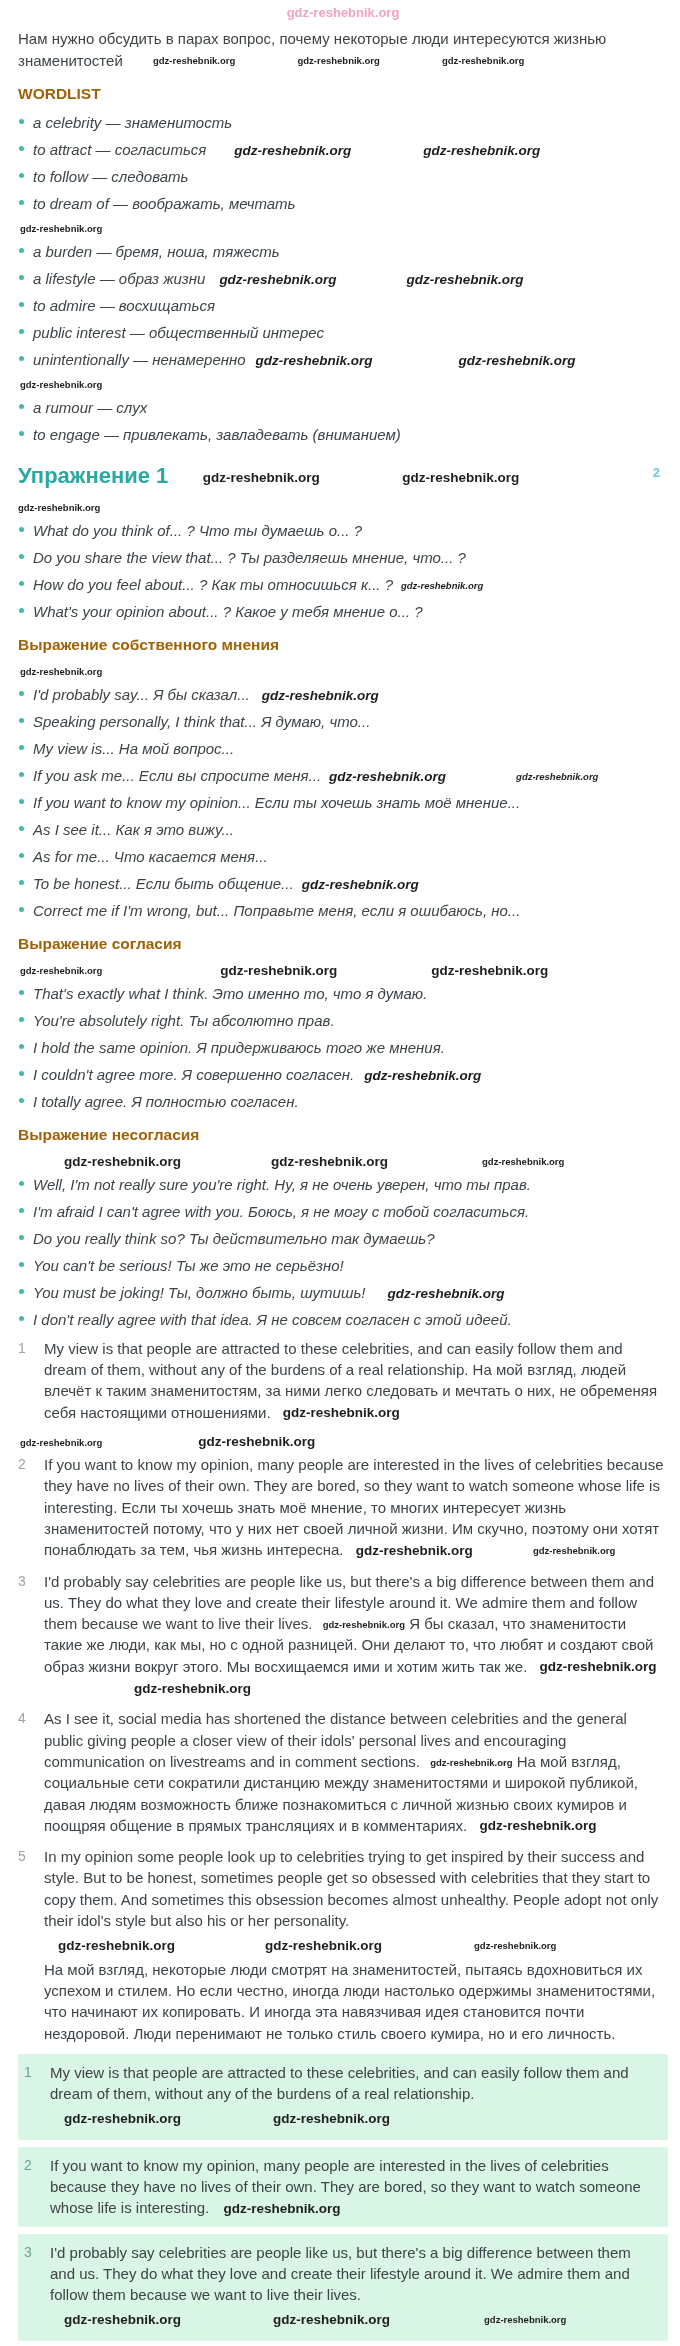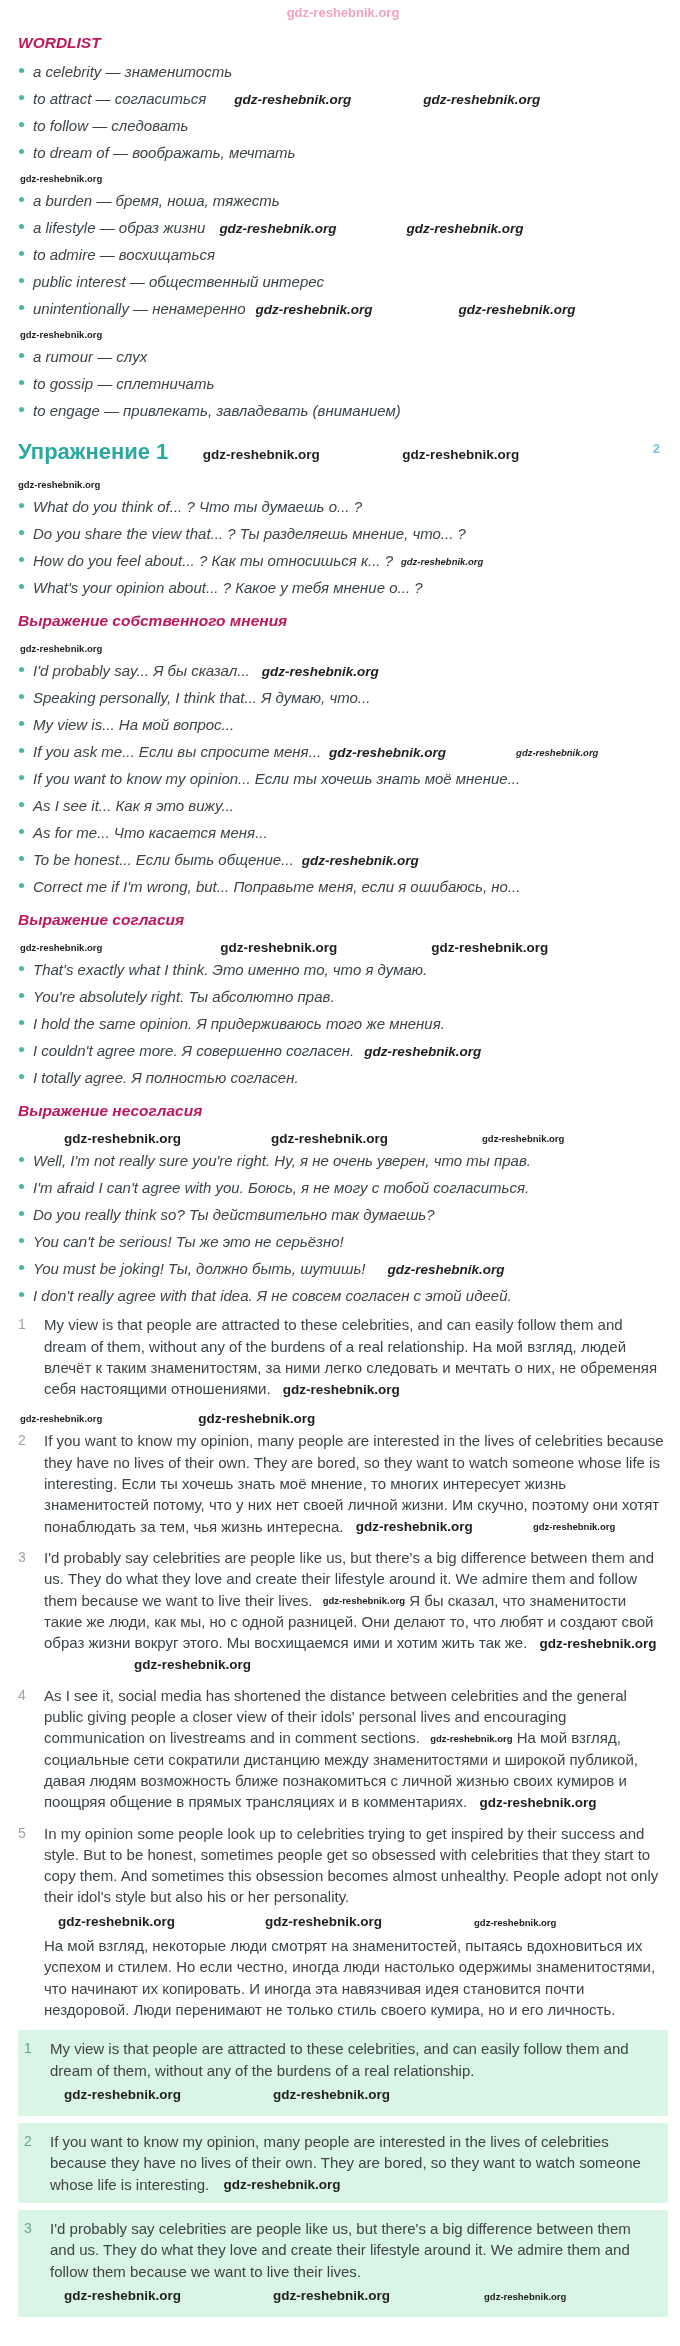--- a/index.html
+++ b/index.html
@@ -7,21 +7,21 @@
   body { font-family:"Liberation Sans","DejaVu Sans",sans-serif; color:#3d4448; }
   .page { width:680px; height:2346px; overflow:hidden; background:#fff; padding:4px 12px 0 18px; position:relative; }
 
   .wm { font-weight:700; color:#1e1e1e; font-size:13.5px; display:inline-block; vertical-align:middle; line-height:1.1; }
   .wm-sm { font-size:9.5px; }
   .wm-top { display:block; text-align:center; color:#f2a2bd; font-size:13px; font-weight:700; margin:2px 0 8px; }
   .wm-row { margin:3px 0; }
 
   .intro { font-size:15px; line-height:1.42; margin:2px 0 12px; color:#3d4448; }
 
-  .h-bold { font-size:15.5px; font-weight:700; color:#be185d; margin:14px 0 9px;font-style:italic; }
+  .h-bold { font-size:15.5px; font-weight:700; color:#a16207; margin:14px 0 9px; }
 
   .li { position:relative; padding-left:15px; margin-bottom:6px; font-size:15px; line-height:1.4;font-style:italic; }
   .dot { position:absolute; left:1px; top:7px; width:5px; height:5px; border-radius:50%; background:#49b5ab; }
 
   .ex-head { margin:18px 0 10px; position:relative; }
   .ex-title { color:#2ba9a1; font-size:22px; font-weight:700; display:inline-block; }
   .badge { position:absolute; right:8px; top:2px; color:#6ec8ea; font-size:13px; font-weight:700; }
 
   .answers { margin-top:8px; }
   .ans { display:flex; margin-bottom:10px; }
@@ -31,37 +31,42 @@
   .green-block { display:flex; background:#d9f5e5; padding:8px 10px 8px 6px; margin-bottom:7px; border-radius:2px; }
   .green-block .ans-num { color:#67a788; }
 </style>
 </head>
 <body>
 
 <div class="page">
 
   <span class="wm wm-top">gdz-reshebnik.org</span>
 
+  <p class="intro">
+    <span>Нам нужно обсудить в парах вопрос, почему некоторые люди интересуются жизнью знаменитостей</span>
+    <span class="wm wm-sm" style="margin-left:26px">gdz-reshebnik.org</span>
+    <span class="wm wm-sm" style="margin-left:58px">gdz-reshebnik.org</span>
+    <span class="wm wm-sm" style="margin-left:58px">gdz-reshebnik.org</span>
+  </p>
 
   <div class="h-bold">WORDLIST</div>
 
   <div class="list">
     <div class="li"><span class="dot"></span><span>a celebrity — знаменитость</span></div>
     <div class="li"><span class="dot"></span><span>to attract — согласиться</span><span class="wm" style="margin-left:28px">gdz-reshebnik.org</span><span class="wm" style="margin-left:72px">gdz-reshebnik.org</span></div>
     <div class="li"><span class="dot"></span><span>to follow — следовать</span></div>
     <div class="li"><span class="dot"></span><span>to dream of — воображать, мечтать</span></div>
     <div class="wm-row"><span class="wm wm-sm" style="margin-left:2px">gdz-reshebnik.org</span></div>
     <div class="li"><span class="dot"></span><span>a burden — бремя, ноша, тяжесть</span></div>
     <div class="li"><span class="dot"></span><span>a lifestyle — образ жизни</span><span class="wm" style="margin-left:14px">gdz-reshebnik.org</span><span class="wm" style="margin-left:70px">gdz-reshebnik.org</span></div>
     <div class="li"><span class="dot"></span><span>to admire — восхищаться</span></div>
     <div class="li"><span class="dot"></span><span>public interest — общественный интерес</span></div>
     <div class="li"><span class="dot"></span><span>unintentionally — ненамеренно</span><span class="wm" style="margin-left:10px">gdz-reshebnik.org</span><span class="wm" style="margin-left:86px">gdz-reshebnik.org</span></div>
     <div class="wm-row"><span class="wm wm-sm" style="margin-left:2px">gdz-reshebnik.org</span></div>
     <div class="li"><span class="dot"></span><span>a rumour — слух</span></div>
-    <div class="li"><span class="dot"></span><span>to gossip — сплетничать</span></div>
     <div class="li"><span class="dot"></span><span>to engage — привлекать, завладевать (вниманием)</span></div>
   </div>
 
   <div class="ex-head">
     <span class="ex-title">Упражнение 1</span>
     <span class="wm" style="margin-left:30px">gdz-reshebnik.org</span>
     <span class="wm" style="margin-left:78px">gdz-reshebnik.org</span>
     <span class="badge">2</span>
   </div>
   <div class="wm-row"><span class="wm wm-sm">gdz-reshebnik.org</span></div>

